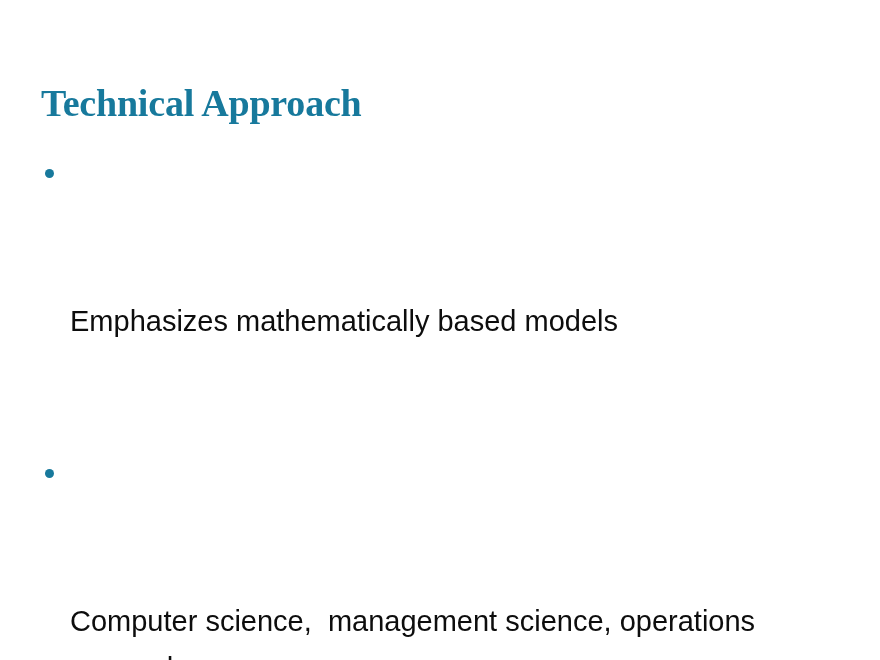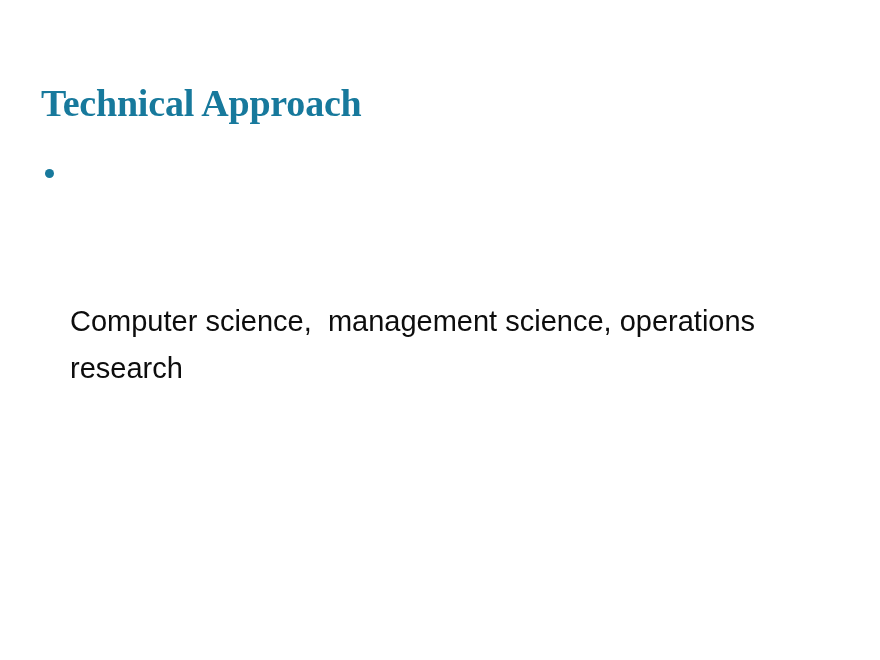--- a/index.html
+++ b/index.html
@@ -74,20 +74,24 @@
 </style>
 </head>
 <body>
 
 <div class="slide">
 
   <div class="slide-title">Technical Approach</div>
 
   <div class="body-block">
 
+    <div class="bullet-item">
+      <span class="bullet-marker"></span>
+      <span class="bullet-text">Emphasizes mathematically based models</span>
+    </div>
 
     <div class="bullet-item">
       <span class="bullet-marker"></span>
       <span class="bullet-text">Computer science,  management science, operations research</span>
     </div>
 
   </div>
 
 </div>
 

